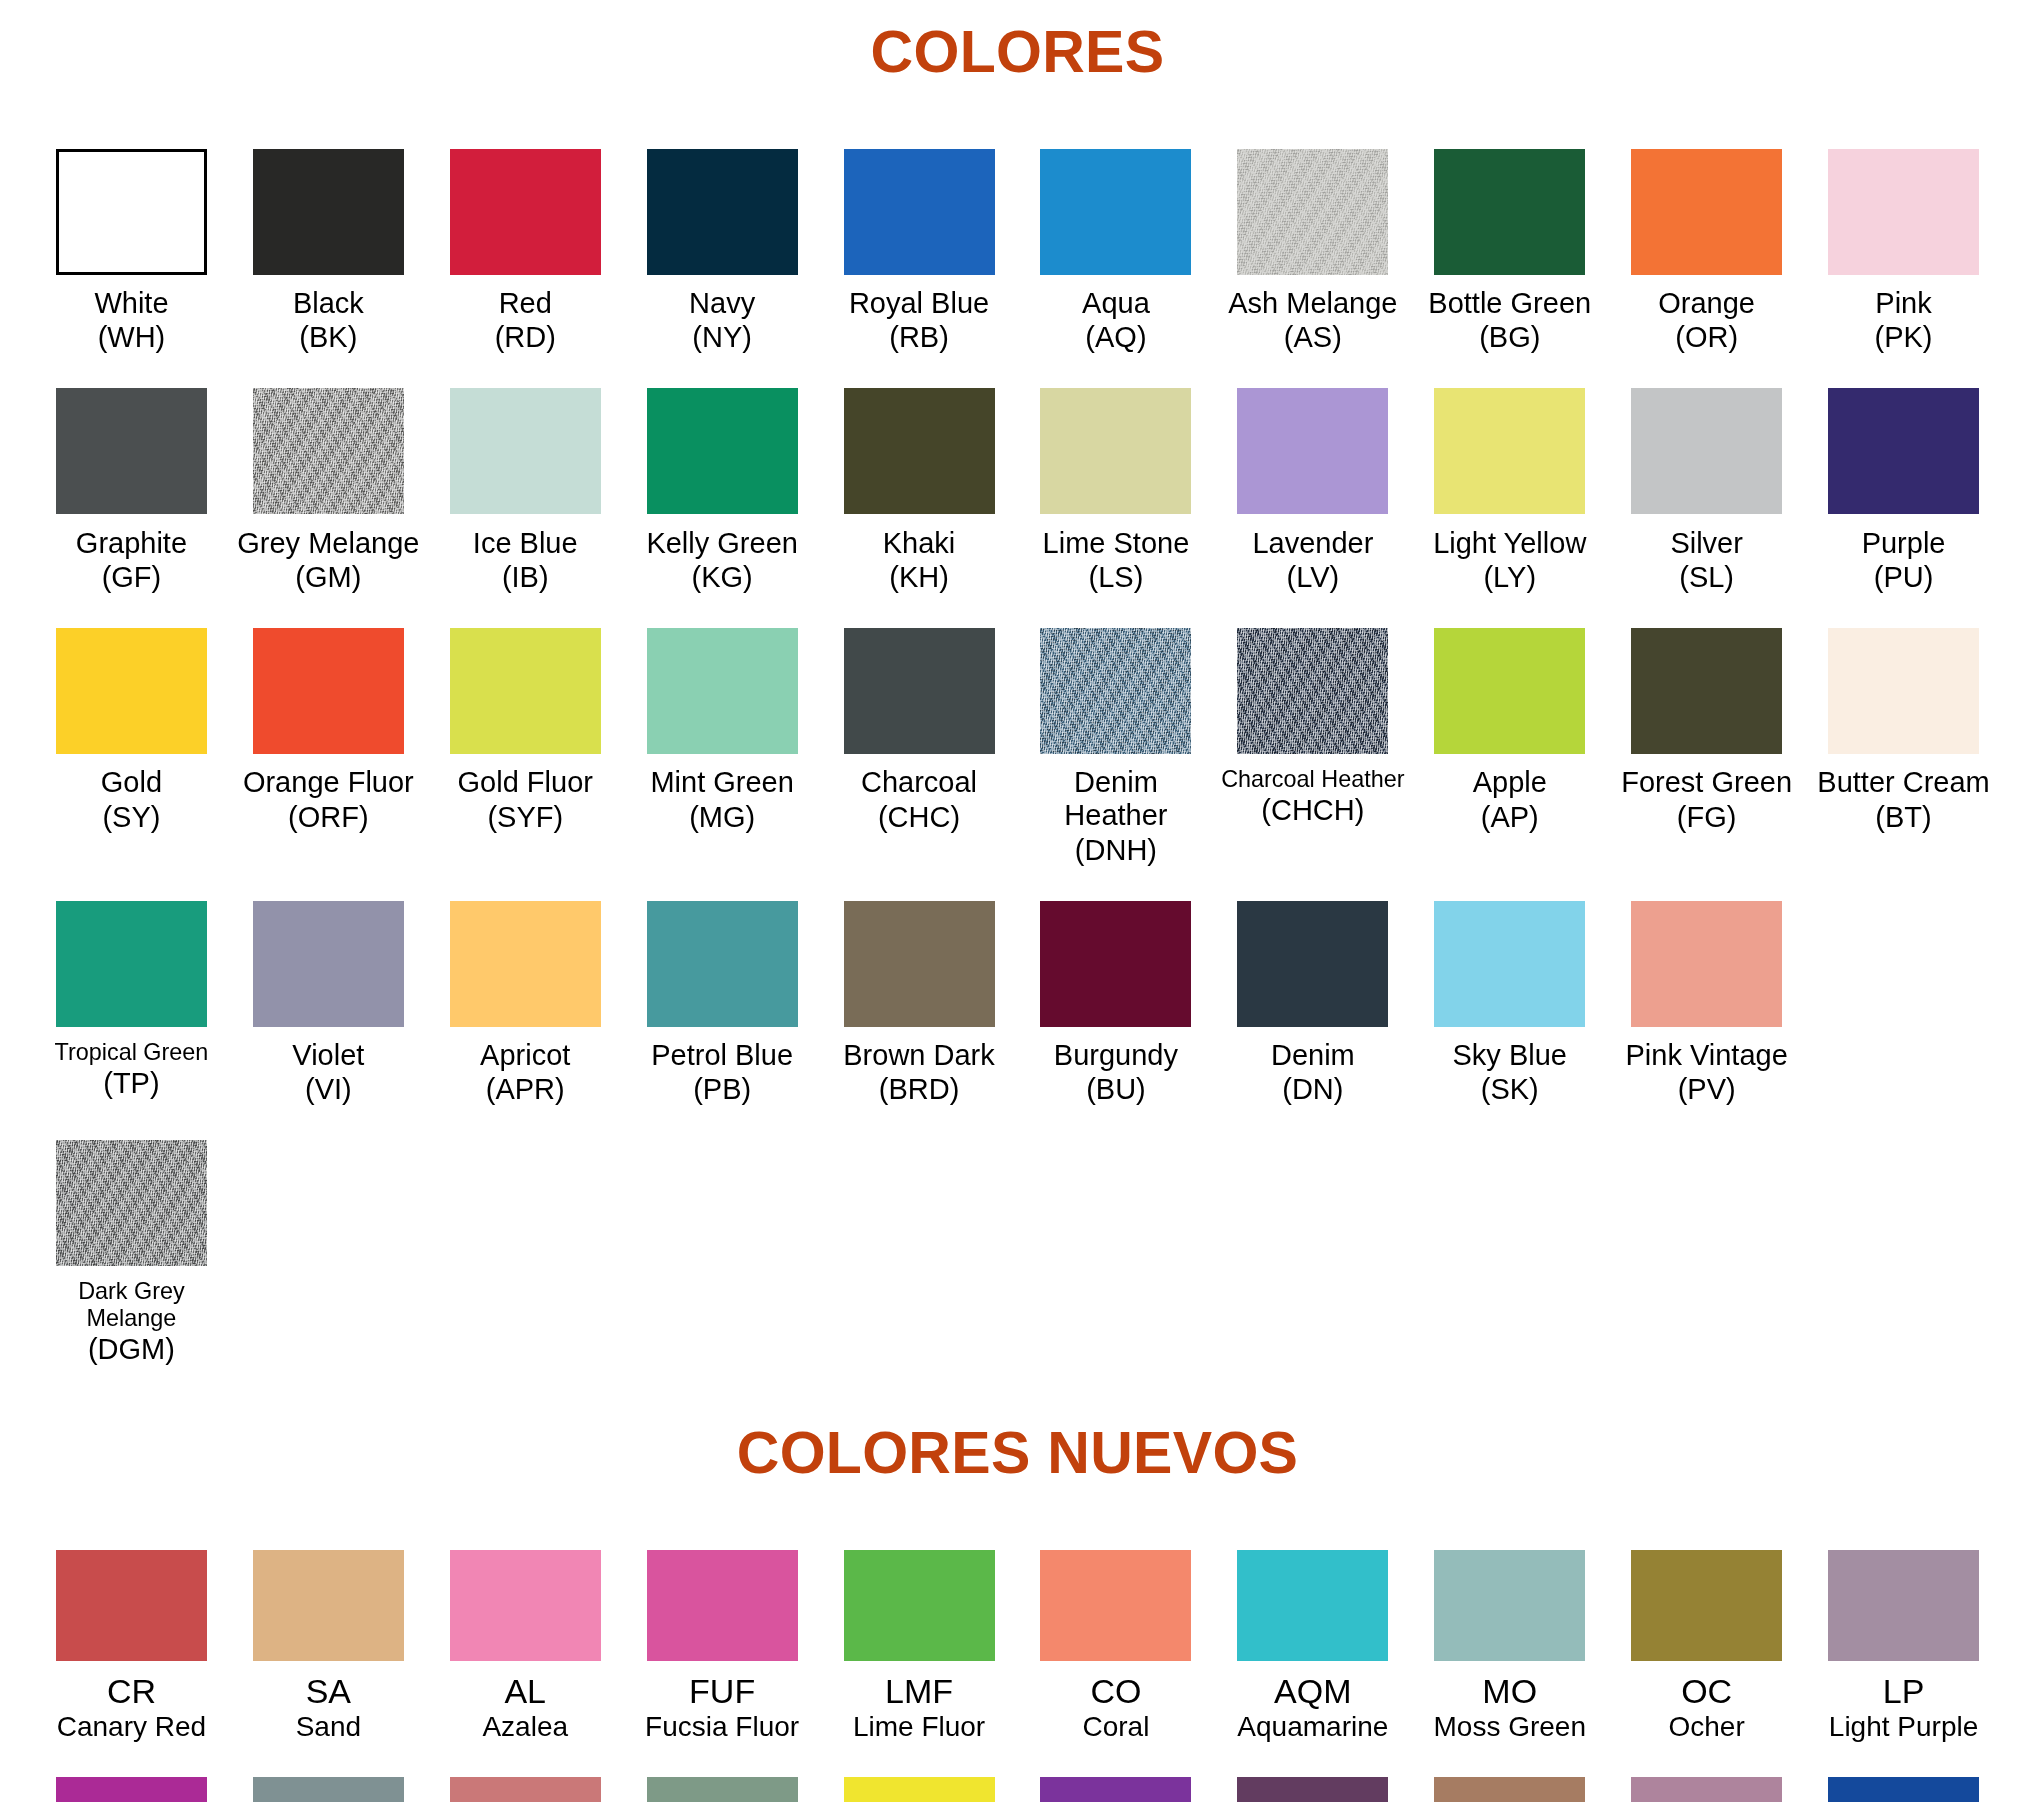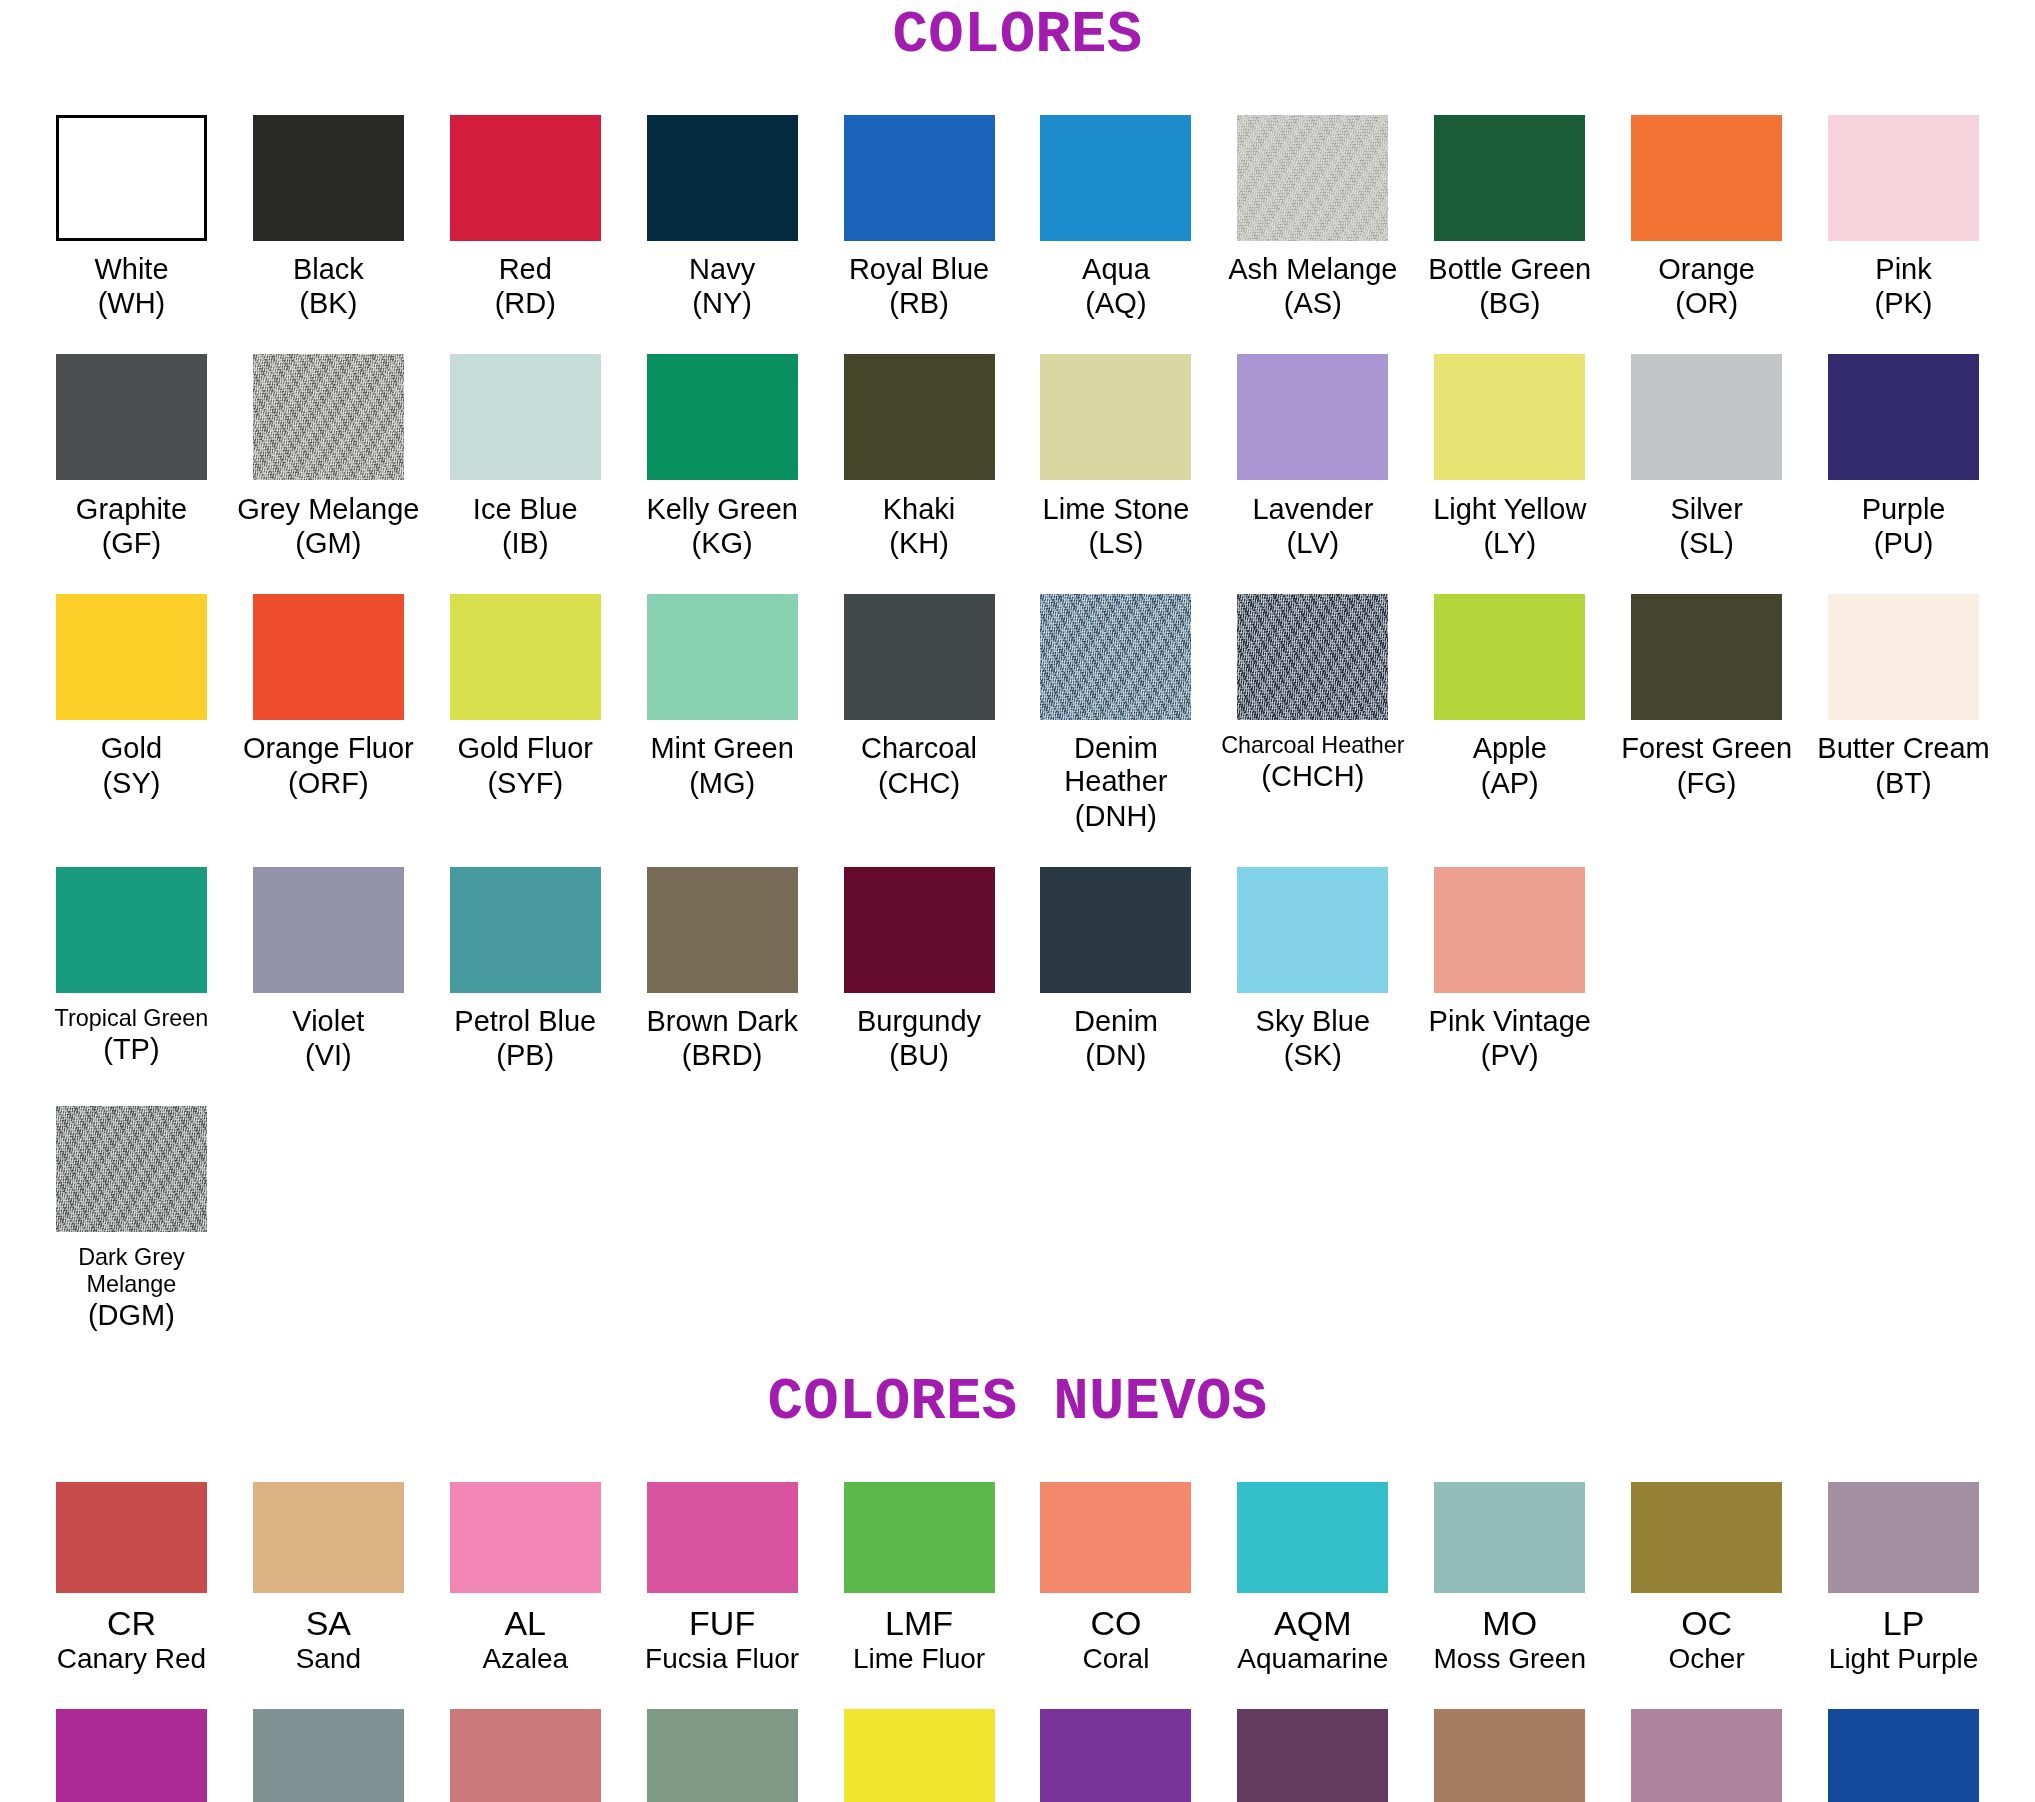--- a/index.html
+++ b/index.html
@@ -11,26 +11,26 @@
   }
   .page {
     width: 2035px;
     min-height: 1803px;
     background: #ffffff;
     position: relative;
     padding: 0;
   }
 
   h1.section-title {
-    margin: 0;
+    margin: 17px;
     text-align: center;
     font-weight: bold;
     letter-spacing: 0.3px;
-    color: #a21caf;
-    font-family: Liberation Mono, monospace;
+    color: #c2410c;
+    font-family: Liberation Sans, sans-serif;
   }
   #colores-title { font-size: 59px; padding-top: 4.9px; line-height: 1.05; }
   #nuevos-title  { font-size: 59px; padding-top: 6.2px; line-height: 1.05; }
 
   .grid {
     display: grid;
     grid-template-columns: repeat(10, 1fr);
     width: 1969px;
     margin: 0 auto;
     column-gap: 0px;
@@ -262,20 +262,25 @@
           <div class="swatch" style="background: rgb(24, 156, 125);"></div>
           <div class="label name small">Tropical Green</div>
           <div class="label code">(TP)</div>
         </div>
         <div class="cell">
           <div class="swatch" style="background: rgb(146, 146, 170);"></div>
           <div class="label name">Violet</div>
           <div class="label code">(VI)</div>
         </div>
         <div class="cell">
+          <div class="swatch" style="background: rgb(255, 201, 107);"></div>
+          <div class="label name">Apricot</div>
+          <div class="label code">(APR)</div>
+        </div>
+        <div class="cell">
           <div class="swatch" style="background: rgb(71, 154, 158);"></div>
           <div class="label name">Petrol Blue</div>
           <div class="label code">(PB)</div>
         </div>
         <div class="cell">
           <div class="swatch" style="background: rgb(121, 108, 87);"></div>
           <div class="label name">Brown Dark</div>
           <div class="label code">(BRD)</div>
         </div>
         <div class="cell">

